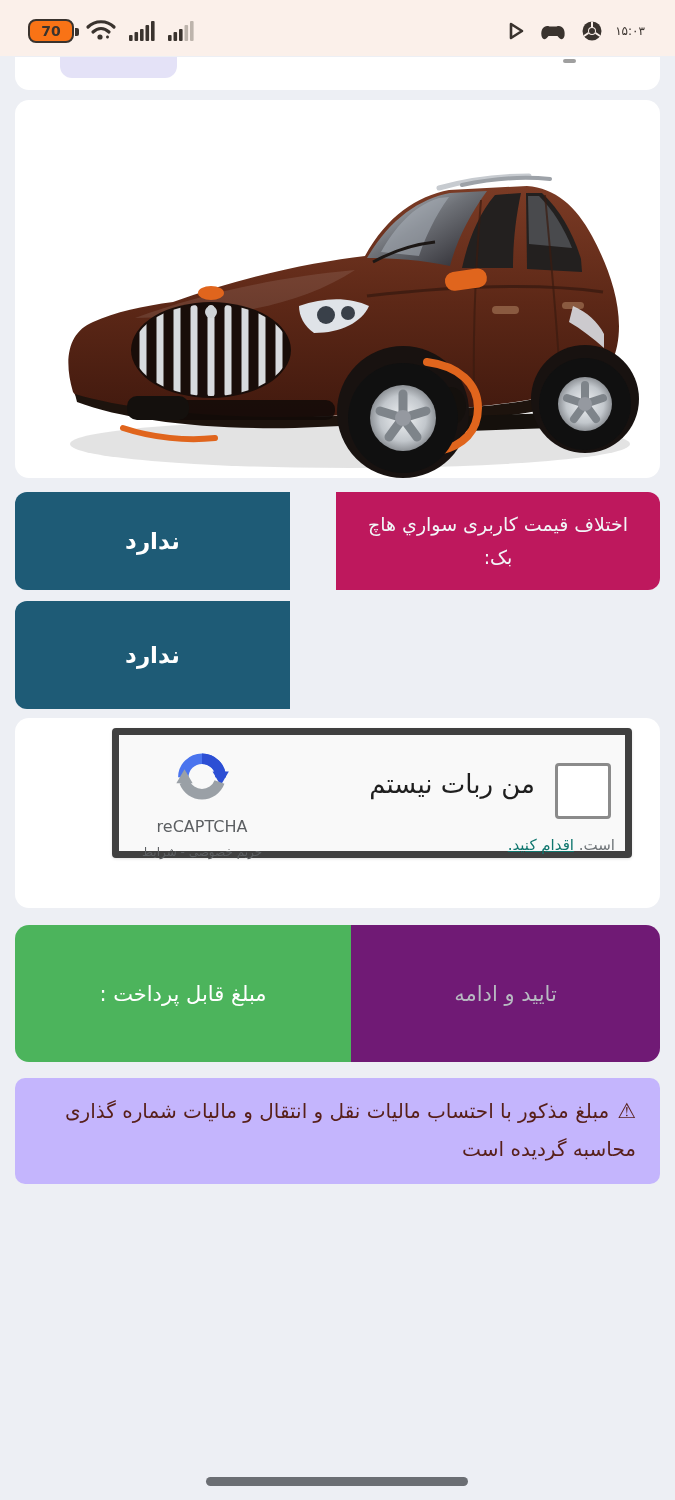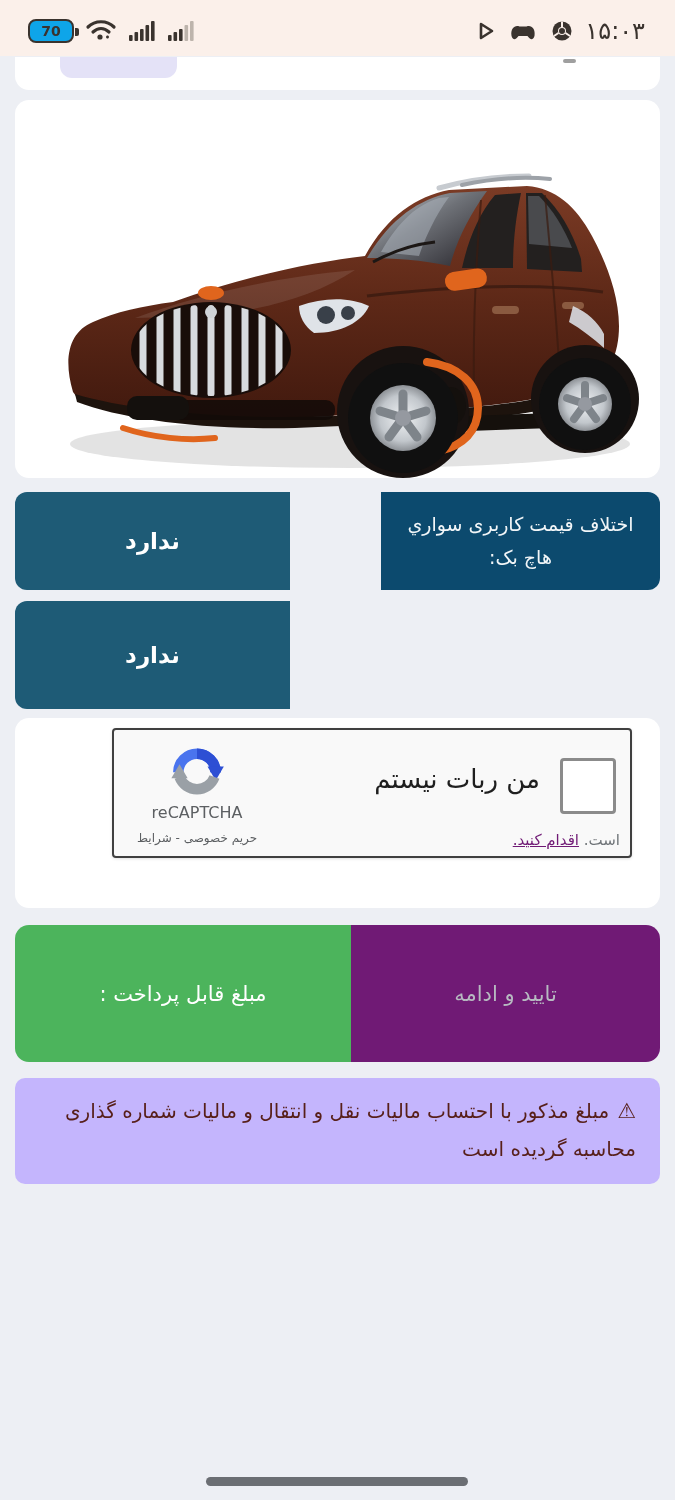--- a/index.html
+++ b/index.html
@@ -4,55 +4,55 @@
 <style>
   * { margin:0; padding:0; box-sizing:border-box; }
   body { background:#cfd3da; font-family:"DejaVu Sans", sans-serif; }
   .screen{ position:relative; width:675px; height:1500px; background:#edeff4; overflow:hidden; margin:0 auto; }
 
   
   .statusbar{ position:absolute; top:0; left:0; width:675px; height:56px; background:#fbf0ea;
     display:flex; align-items:center; justify-content:space-between; padding:6px 30px 0 28px; }
   .sb-group{ display:flex; align-items:center; gap:11px; }
   .battery{ position:relative; width:46px; height:24px; border:2.5px solid #3a332e; border-radius:8px;
-    display:flex; align-items:center; justify-content:center; font-size:14px; color:#3a332e; font-weight:bold; background:#0ea5e9;}
+    display:flex; align-items:center; justify-content:center; font-size:14px; color:#3a332e; font-weight:bold; background:#f97316;}
   .battery::after{ content:""; position:absolute; right:-7px; top:7px; width:4px; height:8px; background:#3a332e; border-radius:0 2px 2px 0;}
-  .sb-time{ font-size:24px; color:#3a332e; letter-spacing:1px; }
+  .sb-time{ font-size:12px; color:#3a332e; letter-spacing:1px; }
 
   
   .top-strip{ position:absolute; top:57px; left:15px; width:645px; height:33px; background:#ffffff; border-radius:0 0 14px 14px; }
   .lavender-pill{ position:absolute; left:45px; top:0; width:117px; height:21px; background:#e4e2f7; border-radius:0 0 12px 12px; }
   .tiny-dash{ position:absolute; left:548px; top:2px; width:13px; height:4px; background:#8e8e8e; border-radius:2px; opacity:.85; }
 
   
   .car-card{ position:absolute; top:100px; left:15px; width:645px; height:378px; background:#ffffff; border-radius:14px; overflow:hidden; }
   .car-card svg{ display:block; width:100%; height:100%; }
 
   
   .info-row{ position:absolute; left:15px; width:645px; border-radius:12px; overflow:hidden; }
   .row1{ top:492px; height:98px; }
   .row2{ top:601px; height:108px; }
-  .cell-label{ position:absolute; right:0; top:0; bottom:0; width:279px; background:#0c4a6e;
+  .cell-label{ position:absolute; right:0; top:0; bottom:0; width:324px; background:#be185d;
     display:flex; align-items:center; justify-content:center; direction:rtl; text-align:center;
     color:#f2f6f8; font-size:19px; line-height:1.75; padding:8px 20px; }
   .cell-value{ position:absolute; left:0; top:0; bottom:0; width:275px; background:#1e5b76; border-radius:0;
     display:flex; align-items:center; justify-content:center; color:#ffffff; font-size:23px; font-weight:bold; direction:rtl; }
 
   
   .captcha-card{ position:absolute; top:718px; left:15px; width:645px; height:190px; background:#ffffff; border-radius:14px; }
   .captcha-widget{ position:absolute; left:97px; top:10px; width:520px; height:130px; background:#f9f9f9;
-    border:2px solid #404040; border-radius:4px; box-shadow:0 1px 3px rgba(0,0,0,.12); }
+    border:7px solid #404040; border-radius:4px; box-shadow:0 1px 3px rgba(0,0,0,.12); }
   .cap-checkbox{ position:absolute; right:14px; top:28px; width:56px; height:56px; background:#ffffff;
     border:3px solid #8b8b8b; border-radius:4px; z-index:3; }
   .cap-main{ position:absolute; top:34px; right:90px; font-size:26px; color:#1f1f1f; direction:rtl; white-space:nowrap; z-index:1; }
   .cap-notice{ position:absolute; top:74px; right:10px; left:178px; direction:rtl; text-align:right;
     font-size:15px; color:#6f7478; line-height:1.6; z-index:2; }
-  .cap-notice .link{ text-decoration:underline; color:#701a75; cursor:pointer; }
+  .cap-notice .link{ text-decoration:underline; color:#0f766e; cursor:pointer; }
   .cap-logo{ position:absolute; left:8px; top:12px; width:150px; text-align:center; direction:rtl; }
-  .cap-logo .lg-label{ font-size:16px; color:#5c5f62; margin-top:1px; direction:ltr; }
+  .cap-logo .lg-label{ font-size:16px; color:#5c5f62; margin-top:10px; direction:ltr; }
   .cap-logo .lg-links{ font-size:12px; color:#5c5f62; margin-top:9px; }
 
   
   .paybar{ position:absolute; top:925px; left:15px; width:645px; height:137px; border-radius:14px; overflow:hidden; display:flex; }
   .pay-green{ width:336px; background:#4cb45c; color:#ffffff; direction:rtl;
     display:flex; align-items:center; justify-content:center; }
   .pay-label{ font-size:21px; }
   .pay-amount{ font-size:19px; }
   .pay-amount .num{ font-size:30px; font-weight:bold; letter-spacing:.5px; }
   .pay-gray{ flex:1; background:#701a75; display:flex; align-items:center; justify-content:center;

